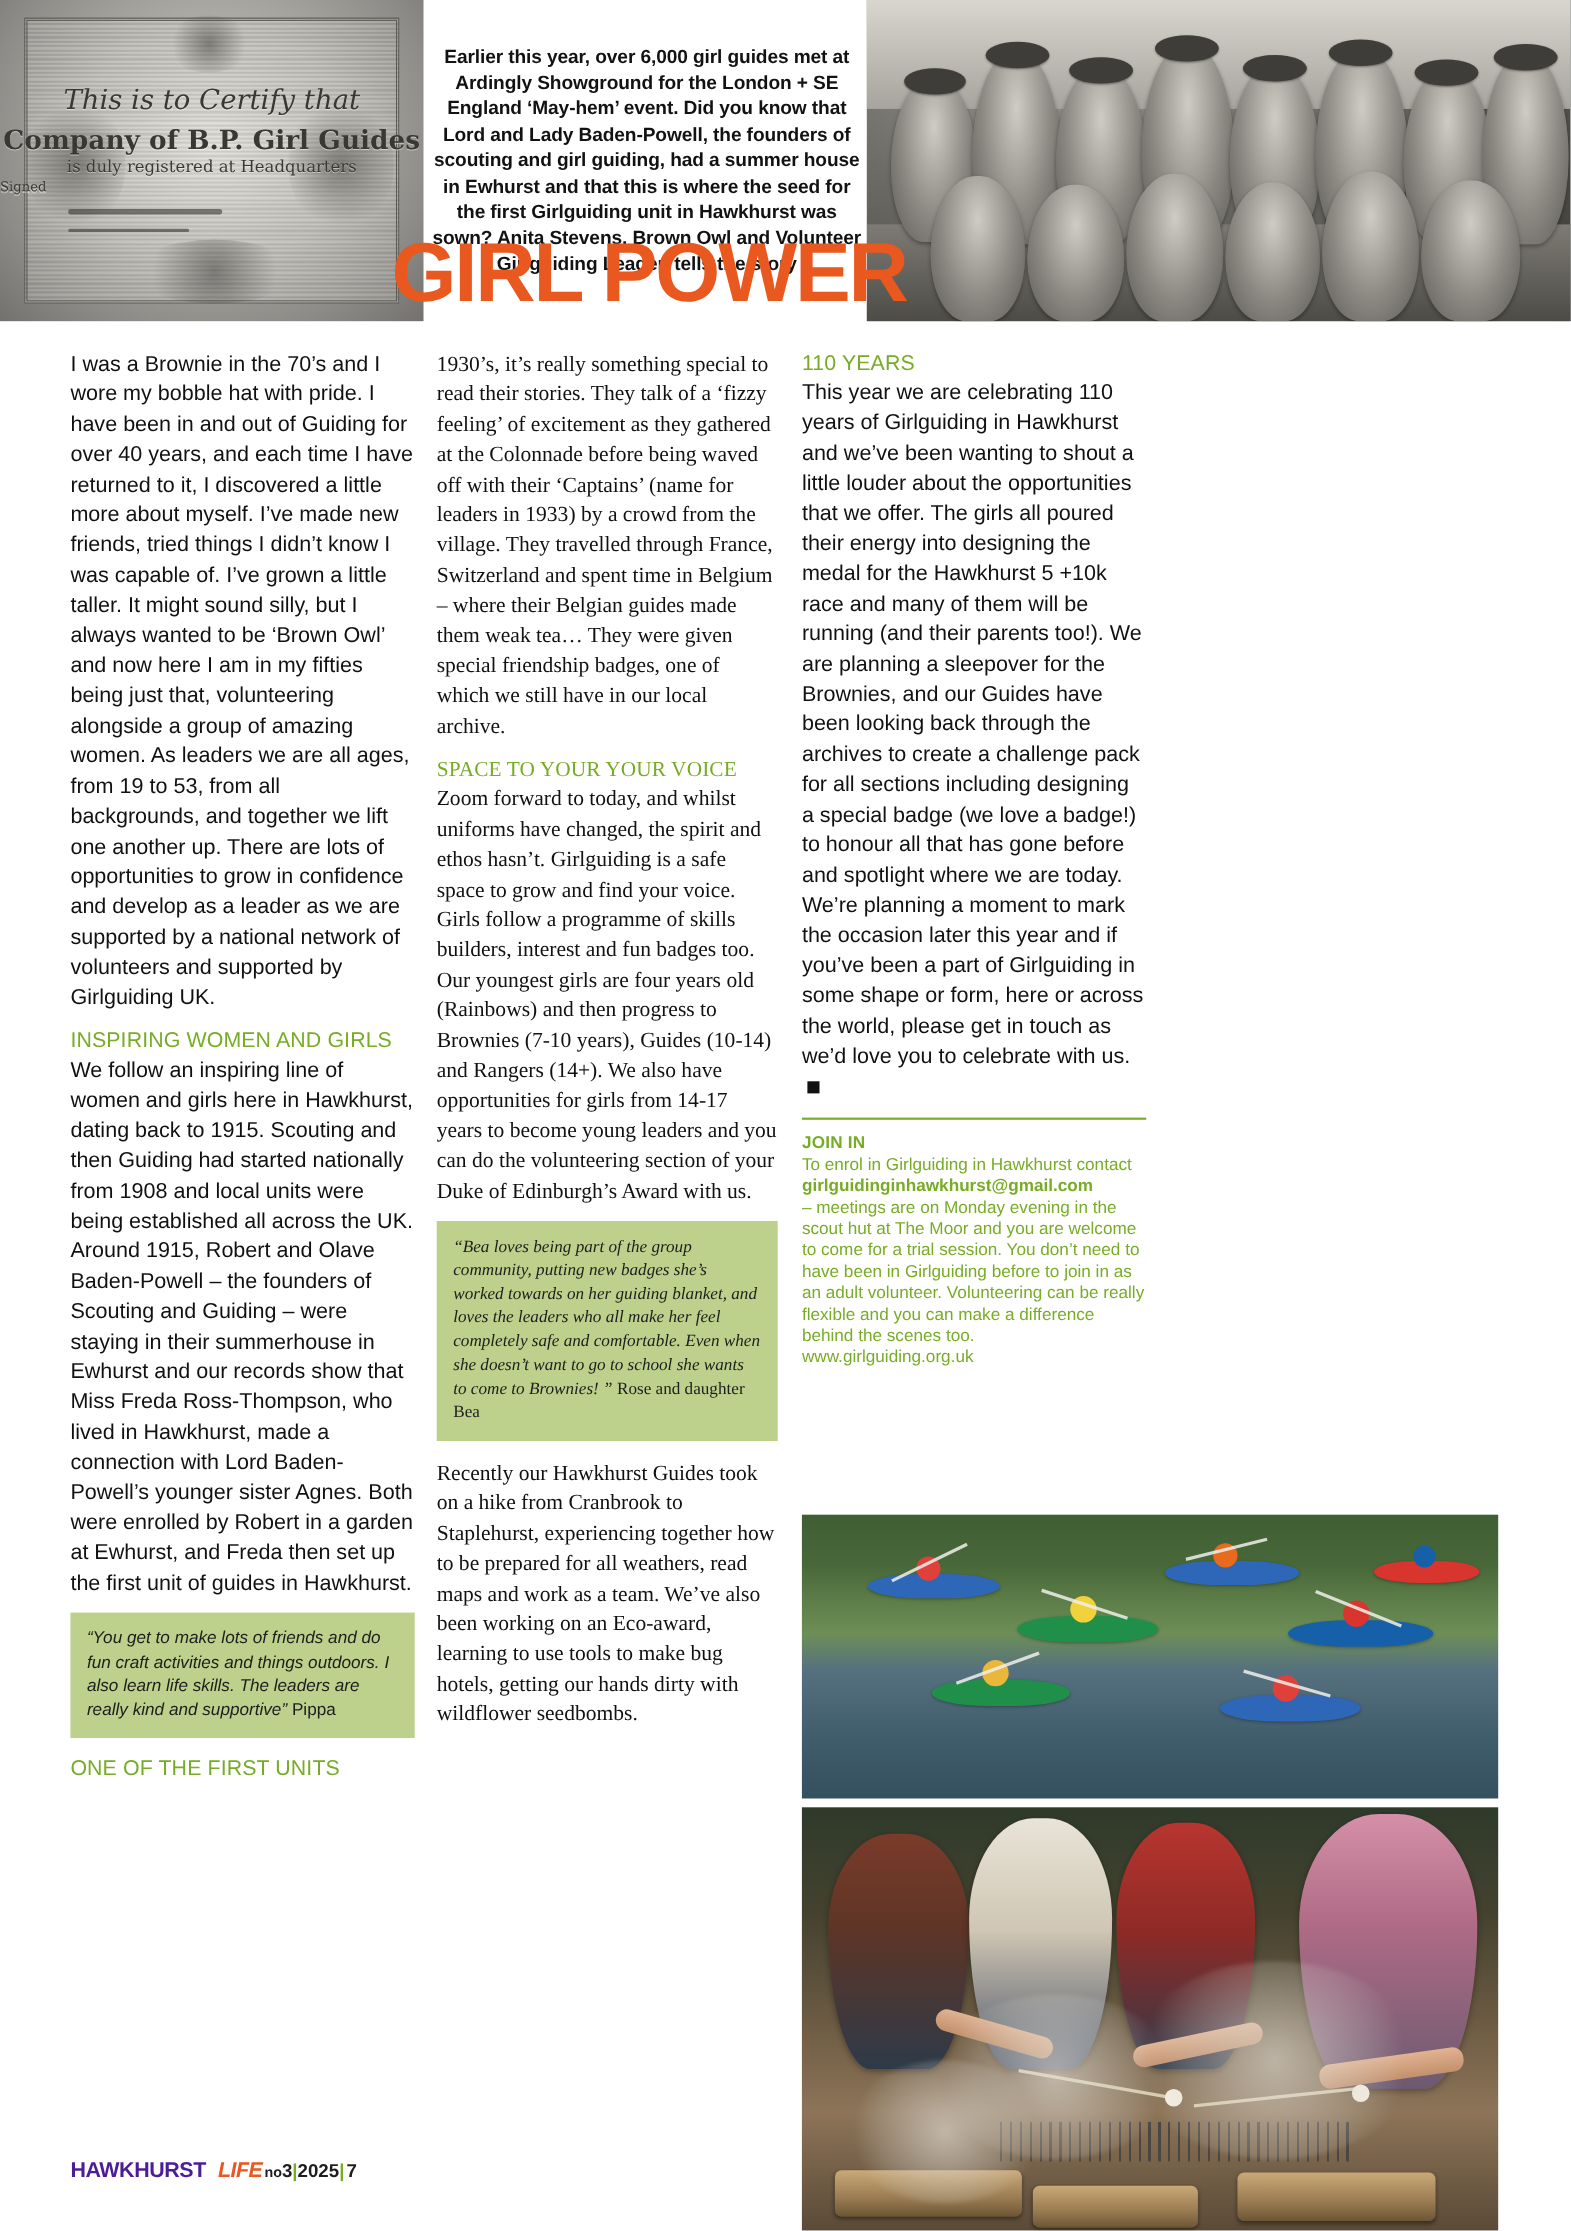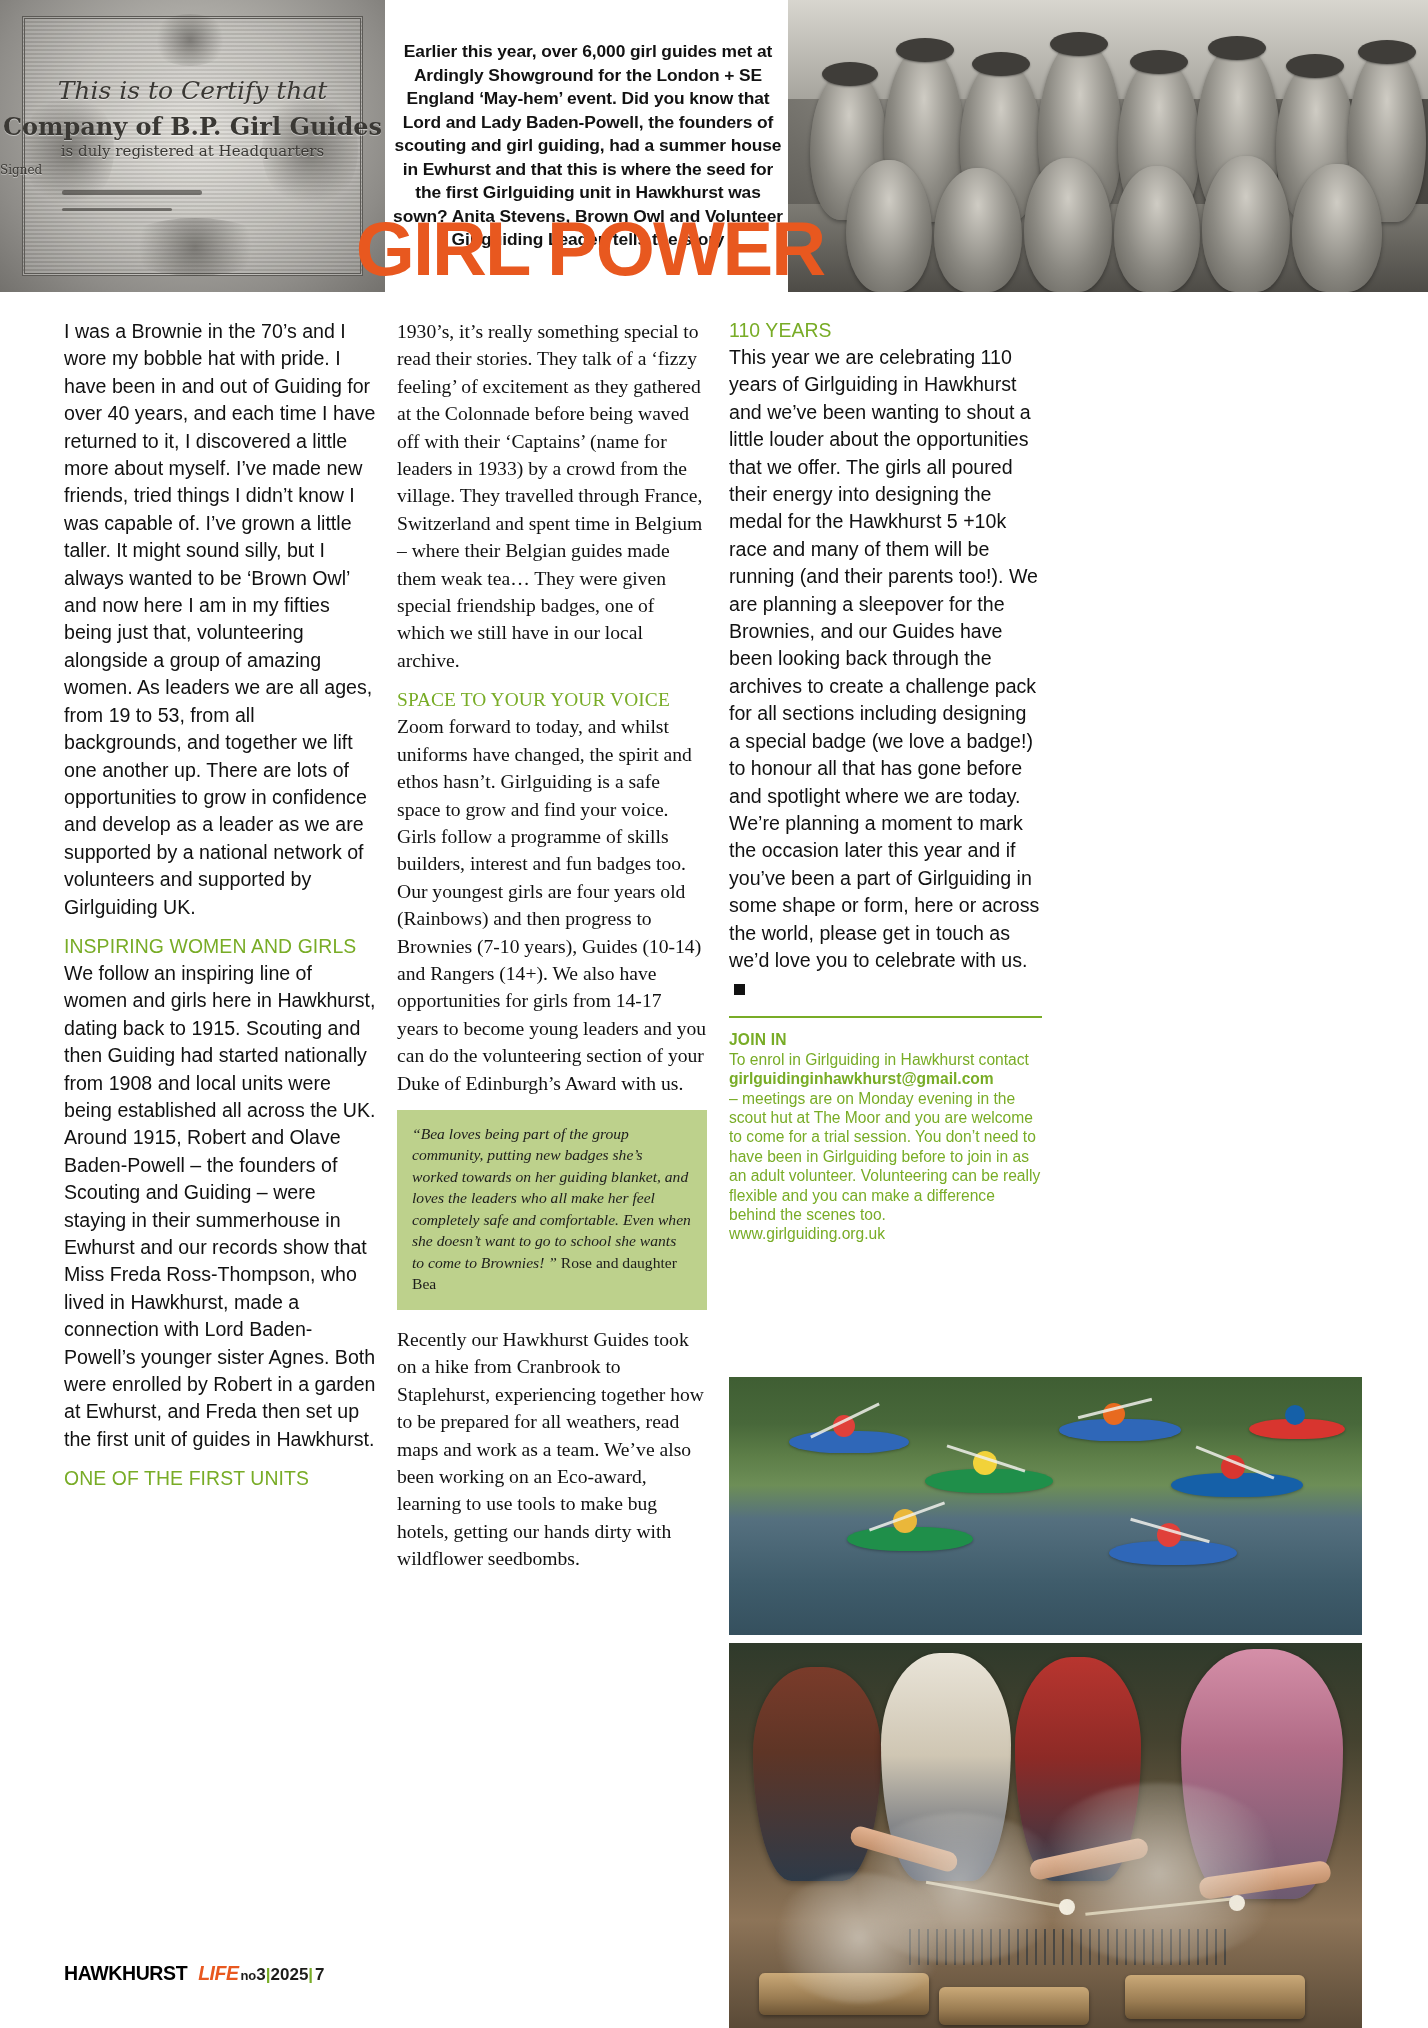--- a/index.html
+++ b/index.html
@@ -253,21 +253,21 @@
   .footer {
     position: absolute;
     left: 64px;
     top: 1962px;
     white-space: nowrap;
     font-size: 19.5px;
     line-height: 22px;
   }
   .f-hawk {
     font-weight: bold;
-    color: #000000;
+    color: #4c1d95;
     letter-spacing: -.4px;
   }
   .f-life {
     font-weight: bold;
     font-style: italic;
     color: #e8581f;
     letter-spacing: -.5px;
     margin-left: 11px;
   }
   .f-no {
@@ -332,20 +332,23 @@
 
     <div class="headline">GIRL POWER</div>
   </div>
 
   <div class="col col-left">
     <p>I was a Brownie in the 70’s and I wore my bobble hat with pride. I have been in and out of Guiding for over 40 years, and each time I have returned to it, I discovered a little more about myself. I’ve made new friends, tried things I didn’t know I was capable of. I’ve grown a little taller. It might sound silly, but I always wanted to be ‘Brown Owl’ and now here I am in my fifties being just that, volunteering alongside a group of amazing women. As leaders we are all ages, from 19 to 53, from all backgrounds, and together we lift one another up. There are lots of opportunities to grow in confidence and develop as a leader as we are supported by a national network of volunteers and supported by Girlguiding UK.</p>
 
     <div class="sec-head">INSPIRING WOMEN AND GIRLS</div>
     <p>We follow an inspiring line of women and girls here in Hawkhurst, dating back to 1915. Scouting and then Guiding had started nationally from 1908 and local units were being established all across the UK. Around 1915, Robert and Olave Baden-Powell – the founders of Scouting and Guiding – were staying in their summerhouse in Ewhurst and our records show that Miss Freda Ross-Thompson, who lived in Hawkhurst, made a connection with Lord Baden-Powell’s younger sister Agnes. Both were enrolled by Robert in a garden at Ewhurst, and Freda then set up the first unit of guides in Hawkhurst.</p>
 
+    <div class="quote">
+      <span>“You get to make lots of friends and do fun craft activities and things outdoors. I also learn life skills. The leaders are really kind and supportive”</span><span class="attrib"> Pippa</span>
+    </div>
 
     <div class="sec-head">ONE OF THE FIRST UNITS</div>
   </div>
 
   <div class="col col-mid">
     <p>1930’s, it’s really something special to read their stories. They talk of a ‘fizzy feeling’ of excitement as they gathered at the Colonnade before being waved off with their ‘Captains’ (name for leaders in 1933) by a crowd from the village. They travelled through France, Switzerland and spent time in Belgium – where their Belgian guides made them weak tea… They were given special friendship badges, one of which we still have in our local archive.</p>
 
 
     <div class="sec-head">SPACE TO YOUR YOUR VOICE</div>
     <p>Zoom forward to today, and whilst uniforms have changed, the spirit and ethos hasn’t. Girlguiding is a safe space to grow and find your voice. Girls follow a programme of skills builders, interest and fun badges too. Our youngest girls are four years old (Rainbows) and then progress to Brownies (7-10 years), Guides (10-14) and Rangers (14+). We also have opportunities for girls from 14-17 years to become young leaders and you can do the volunteering section of your Duke of Edinburgh’s Award with us.</p>

